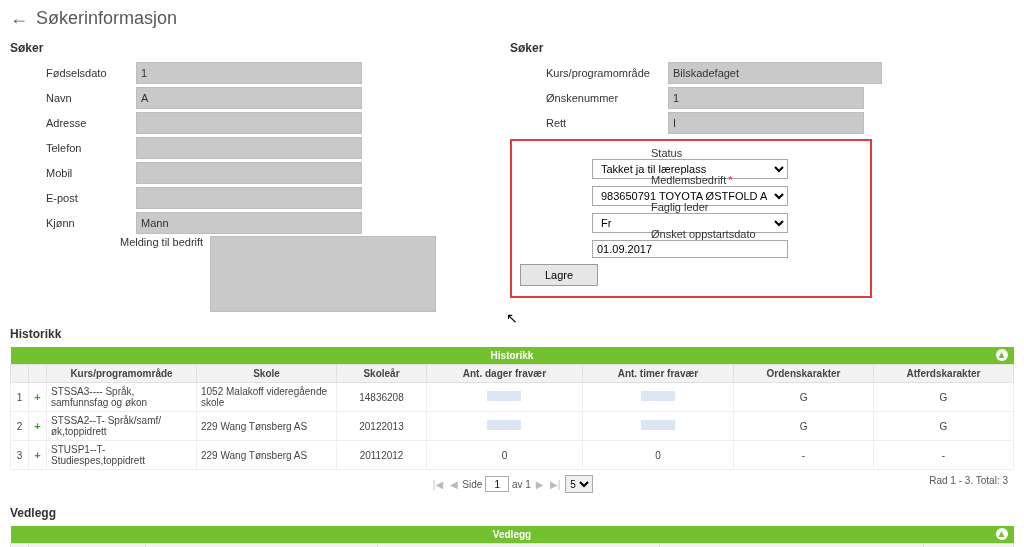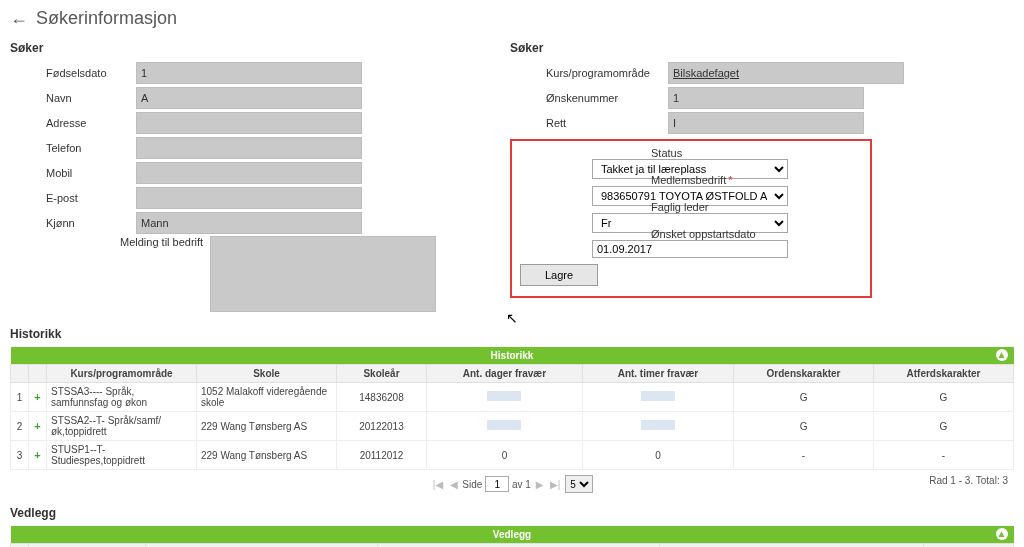--- a/index.html
+++ b/index.html
@@ -228,21 +228,21 @@
       <div class="field-label">Melding til bedrift</div>
       <textarea class="field-input" readonly="" style=""></textarea>
     </div>
   </div>
 
   <div class="col col-right">
     <h2 class="section">Søker</h2>
 
     <div class="field-row">
       <div class="field-label" style="width:158px">Kurs/programområde</div>
-      <input class="field-input" style="width: 236px; text-decoration: underline;" readonly="" value="Bilskadefaget">
+      <input class="field-input" style="width: 214px;" readonly="" value="Bilskadefaget">
     </div>
     <div class="field-row">
       <div class="field-label" style="width:158px">Ønskenummer</div>
       <input class="field-input" style="width: 196px;" readonly="" value="1">
     </div>
     <div class="field-row">
       <div class="field-label" style="width:158px">Rett</div>
       <input class="field-input" style="width: 196px;" readonly="" value="I">
     </div>
 

